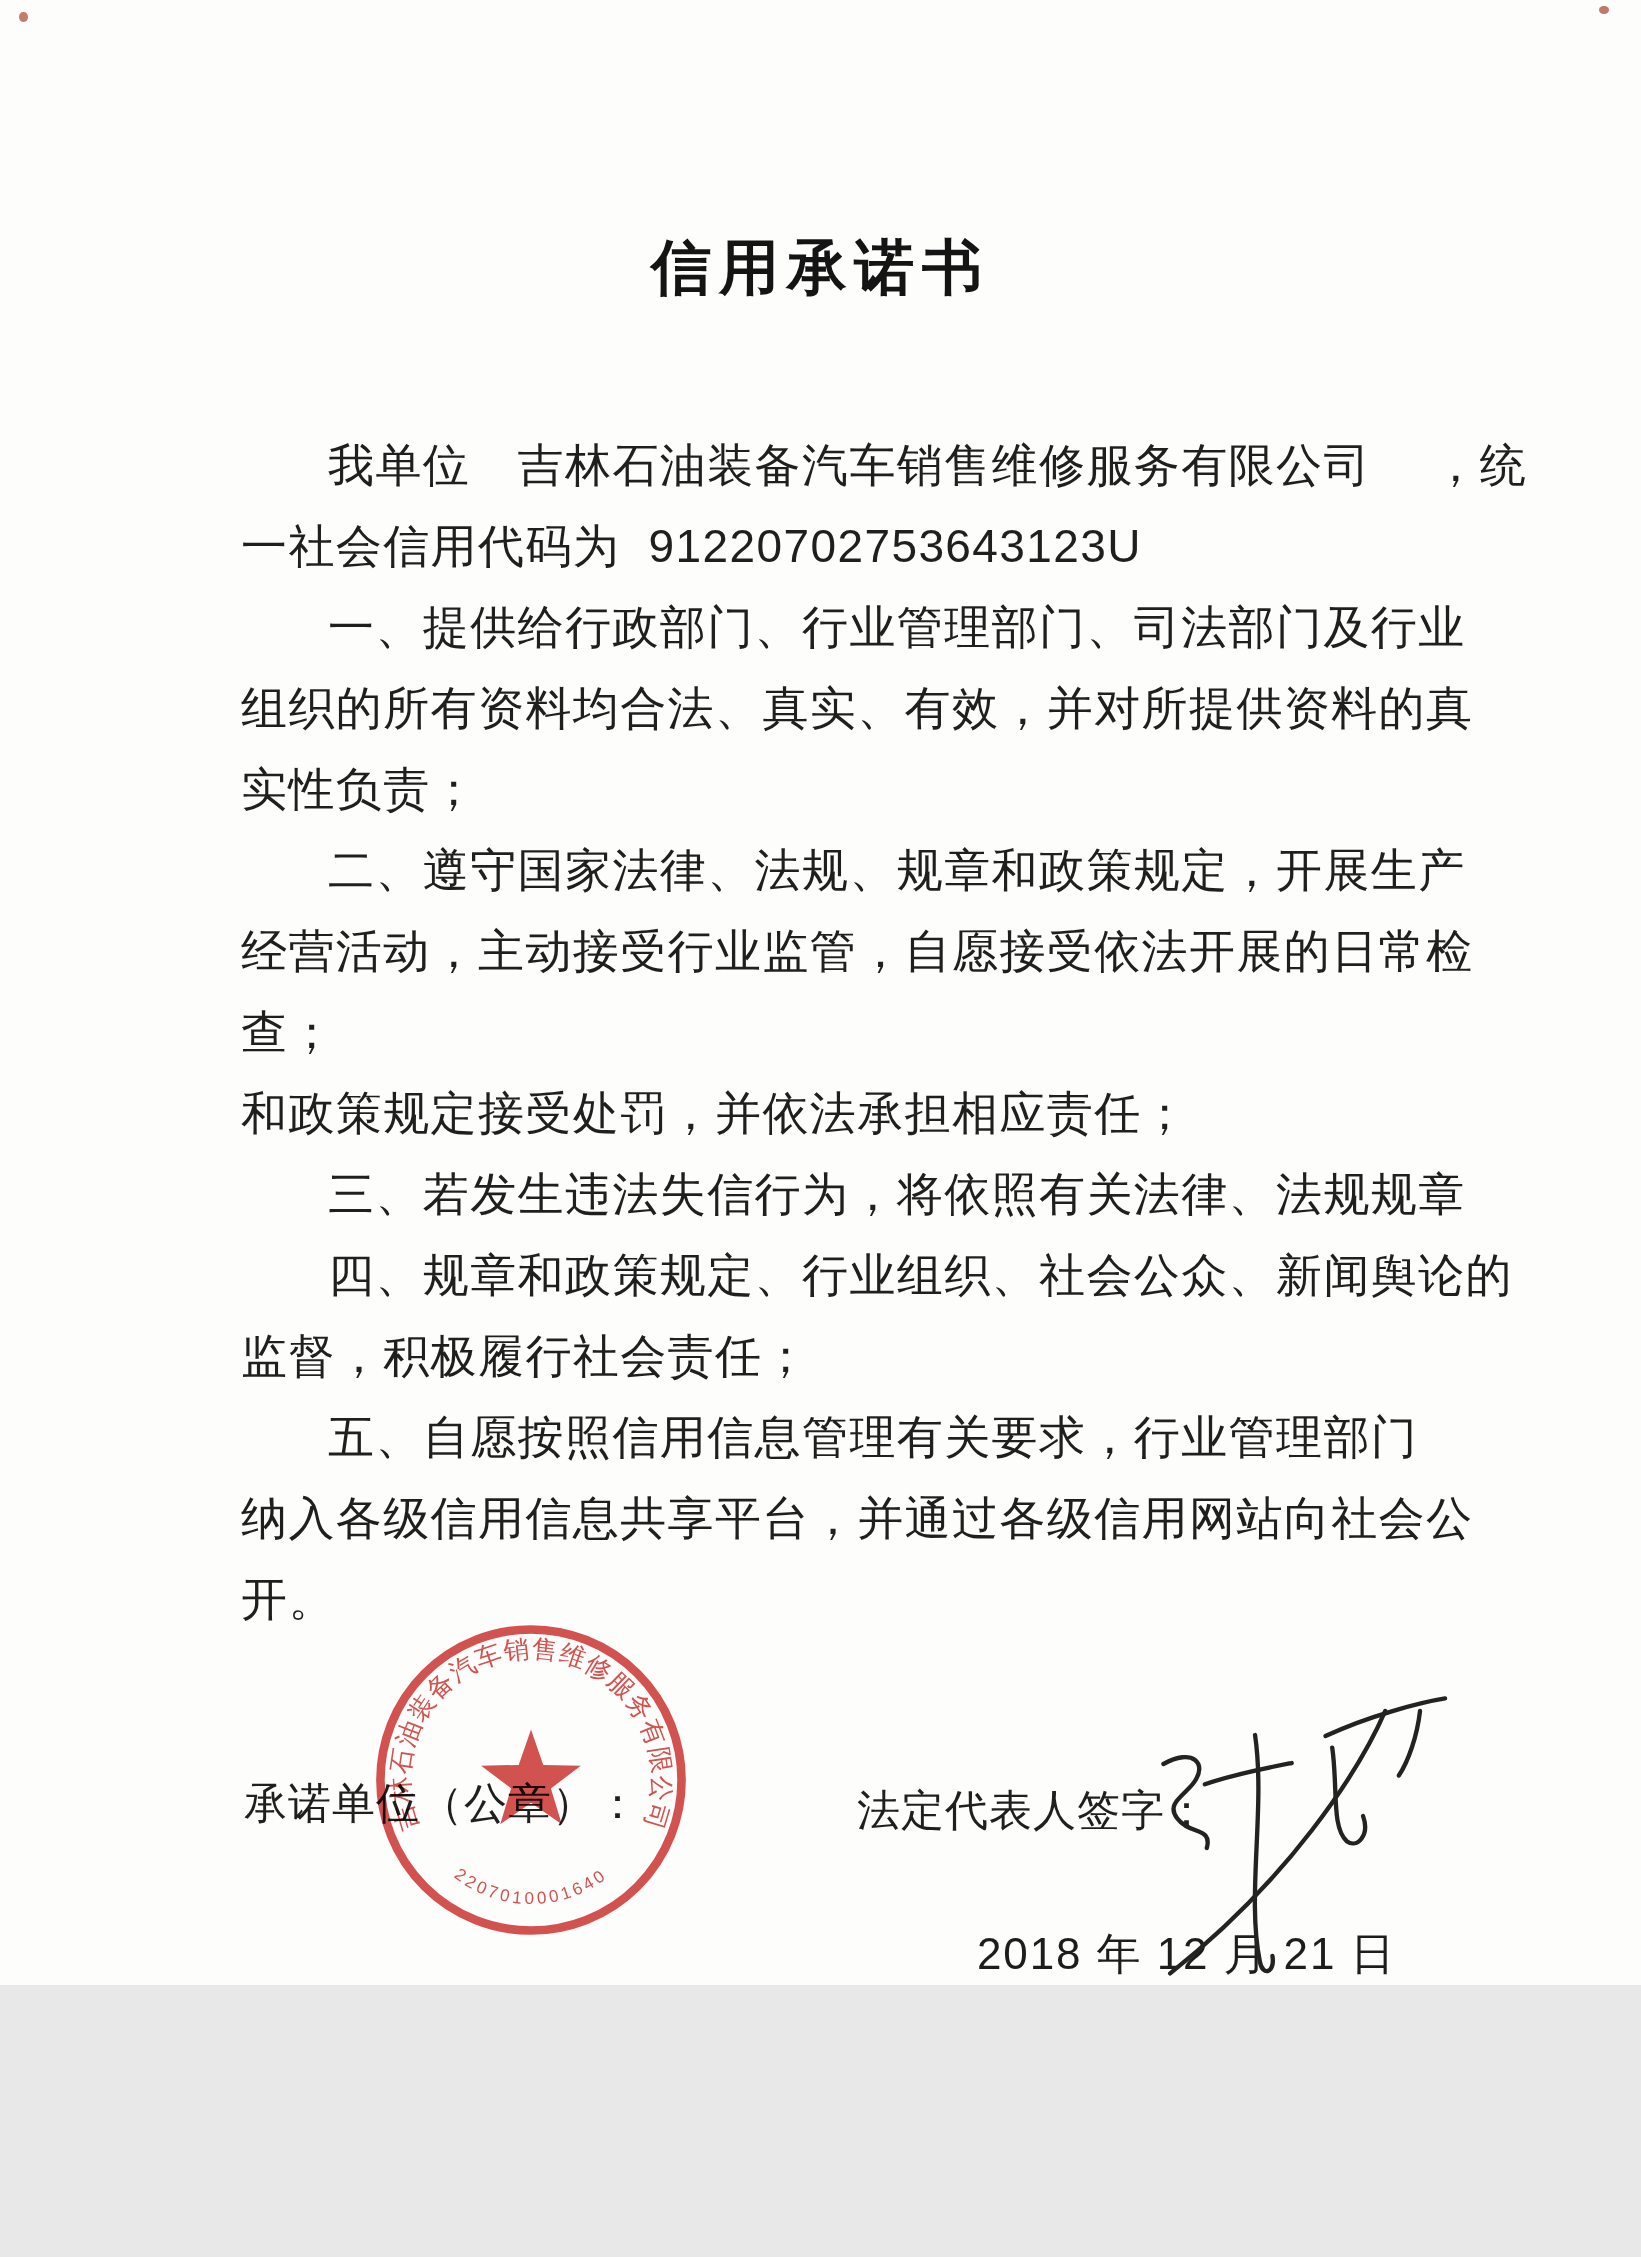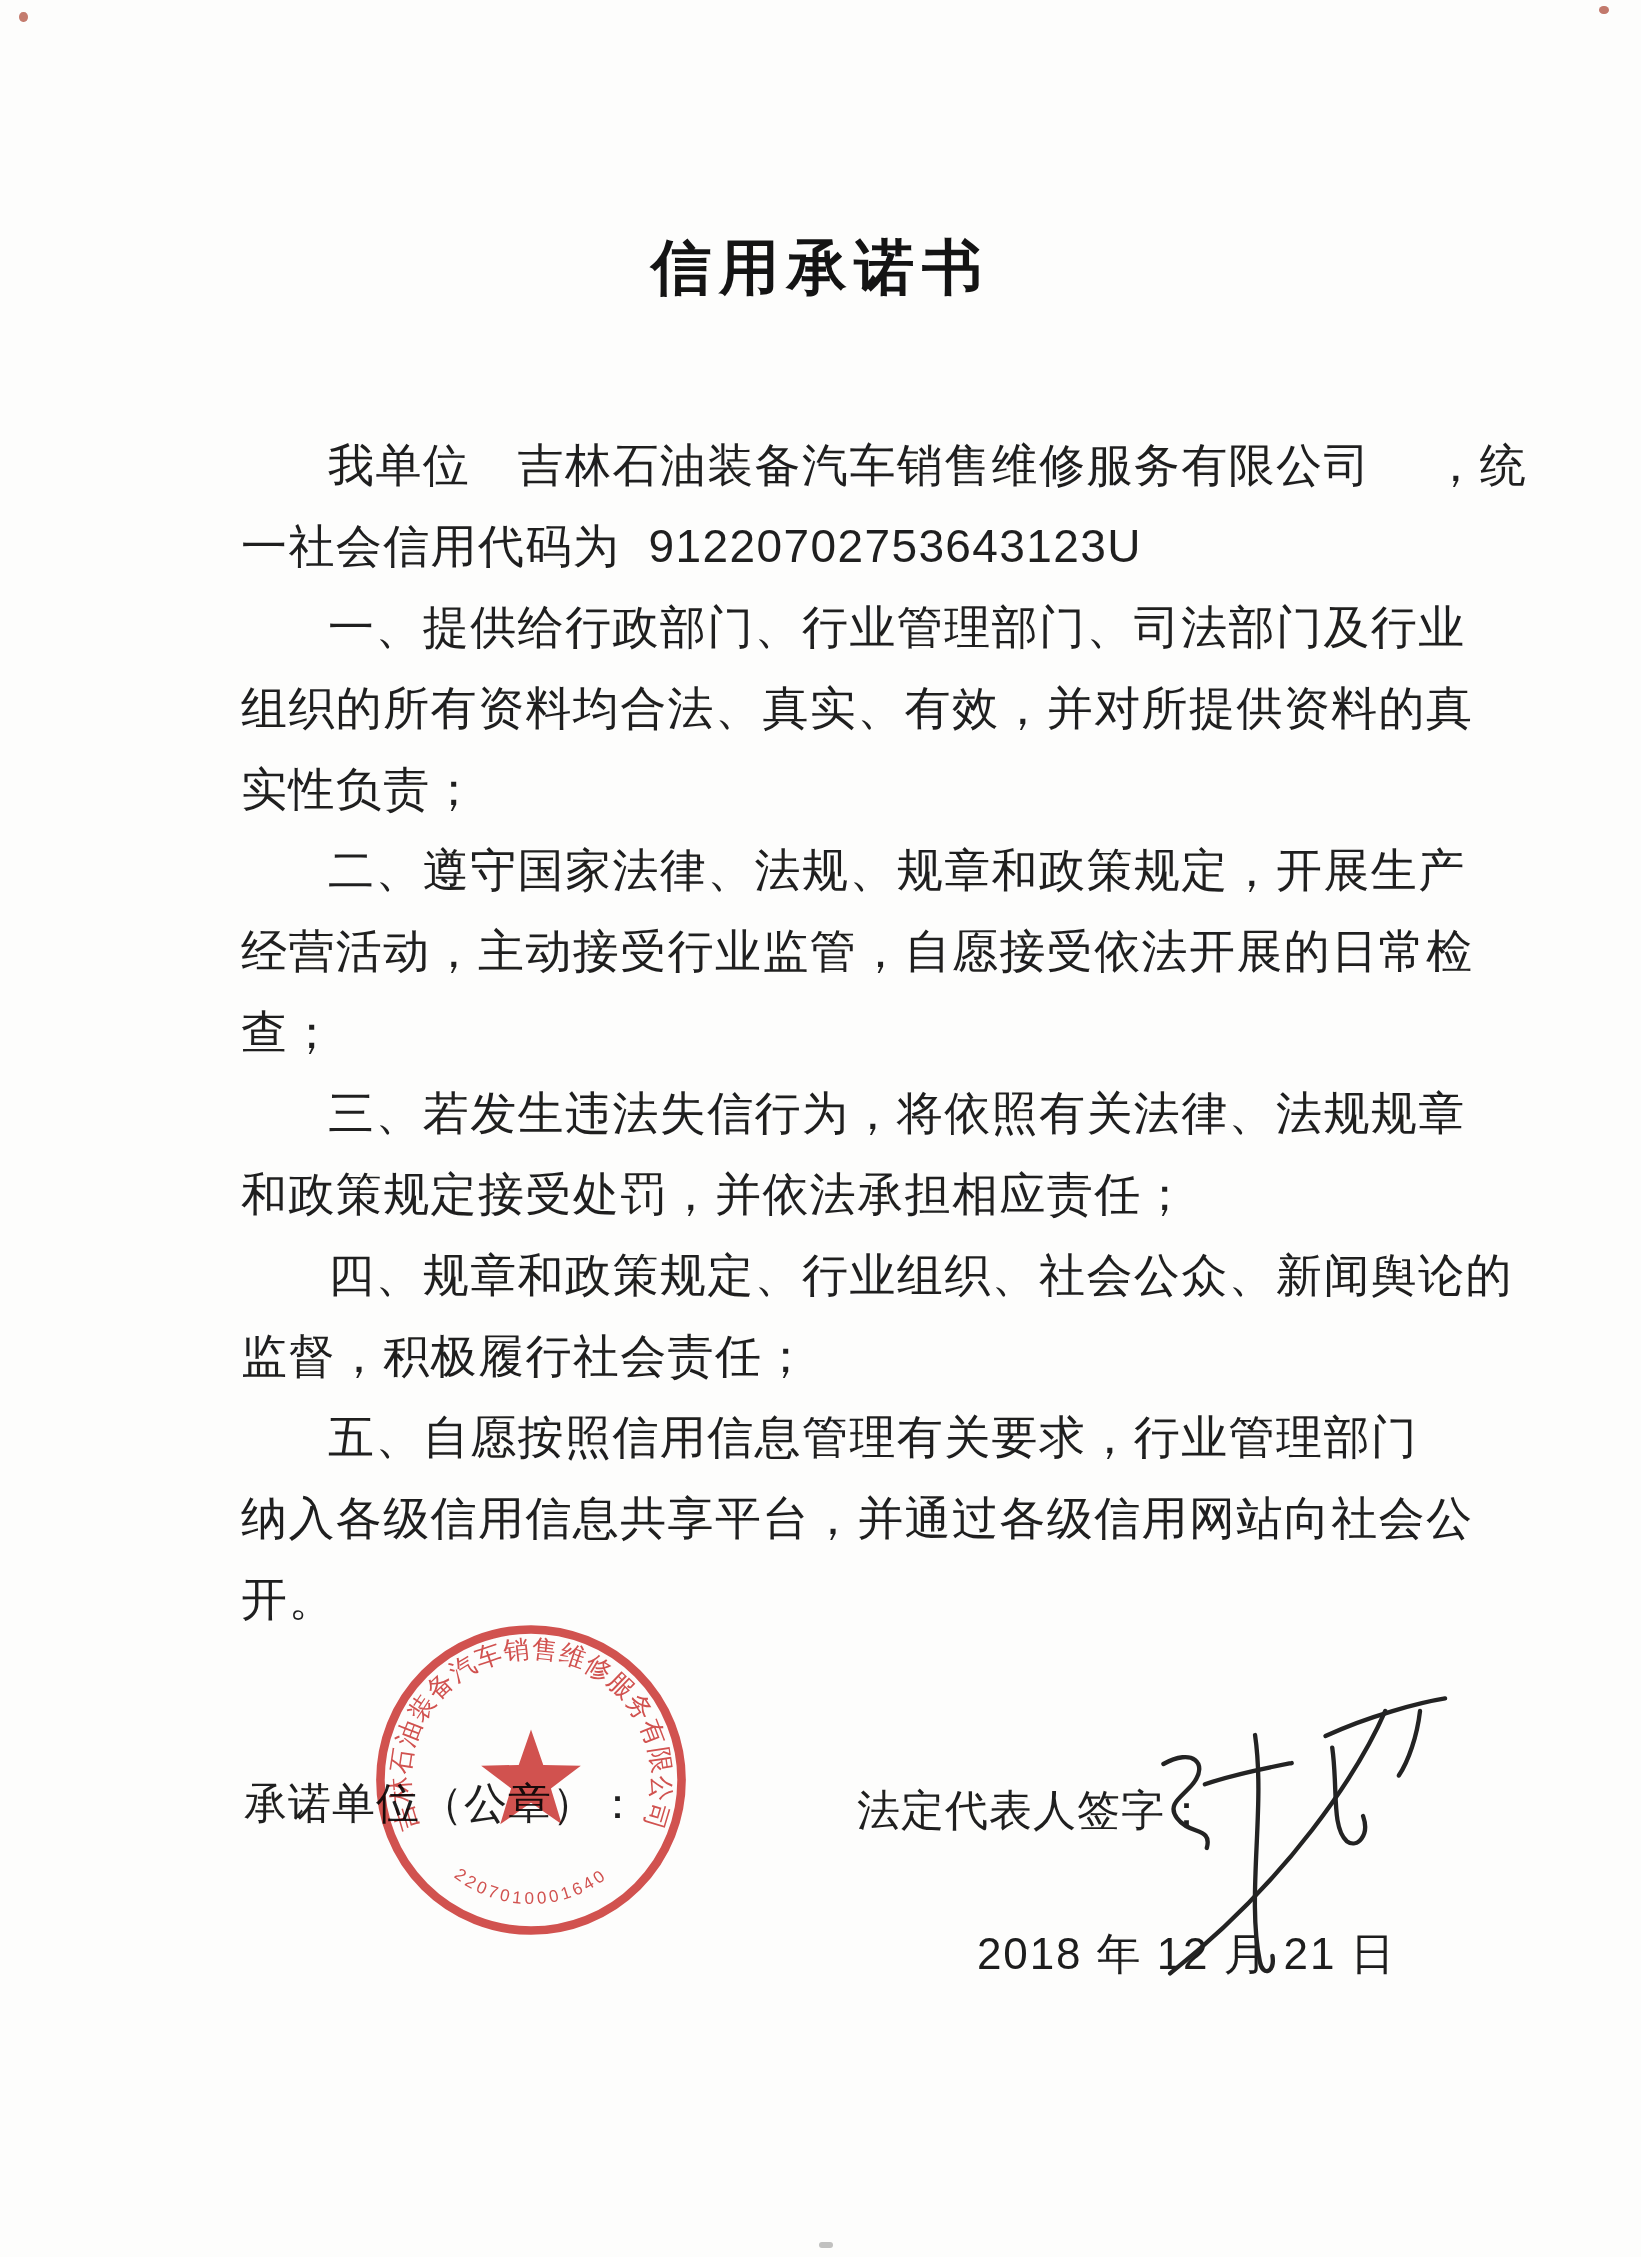--- a/index.html
+++ b/index.html
@@ -1,18 +1,18 @@
 <!DOCTYPE html>
 <html><head>
 <meta charset="utf-8">
 <style>
   html,body{margin:0;padding:0;background:#e8e8e8;}
   .page{
     position:relative;
-    width:1641px;height:2257px;
+    width:1641px;height:1985px;
     background:#fdfdfc;
     overflow:hidden;
     font-family:"Liberation Sans", sans-serif;
     color:#1c1c1c;
   }
   .title{
     position:absolute;
     top:228px;left:0;width:1641px;
     margin:0;
     text-align:center;
@@ -84,22 +84,22 @@
 
   <div class="body-text">
     <div class="line indent">我单位　吉林石油装备汽车销售维修服务有限公司　 ，统</div>
     <div class="line">一社会信用代码为  91220702753643123U</div>
     <div class="line indent">一、提供给行政部门、行业管理部门、司法部门及行业</div>
     <div class="line">组织的所有资料均合法、真实、有效，并对所提供资料的真</div>
     <div class="line">实性负责；</div>
     <div class="line indent">二、遵守国家法律、法规、规章和政策规定，开展生产</div>
     <div class="line">经营活动，主动接受行业监管，自愿接受依法开展的日常检</div>
     <div class="line">查；</div>
+    <div class="line">和政策规定接受处罚，并依法承担相应责任；</div>
     <div class="line indent">三、若发生违法失信行为，将依照有关法律、法规规章</div>
-    <div class="line">和政策规定接受处罚，并依法承担相应责任；</div>
     <div class="line indent">四、规章和政策规定、行业组织、社会公众、新闻舆论的</div>
     <div class="line">监督，积极履行社会责任；</div>
     <div class="line indent">五、自愿按照信用信息管理有关要求，行业管理部门</div>
     <div class="line">纳入各级信用信息共享平台，并通过各级信用网站向社会公</div>
     <div class="line">开。</div>
   </div>
 
   <div class="footer-label unit-label">承诺单位（公章）：</div>
   <div class="footer-label signer-label">法定代表人签字：</div>
   <div class="date-line">2018 年 12 月 21 日</div>

